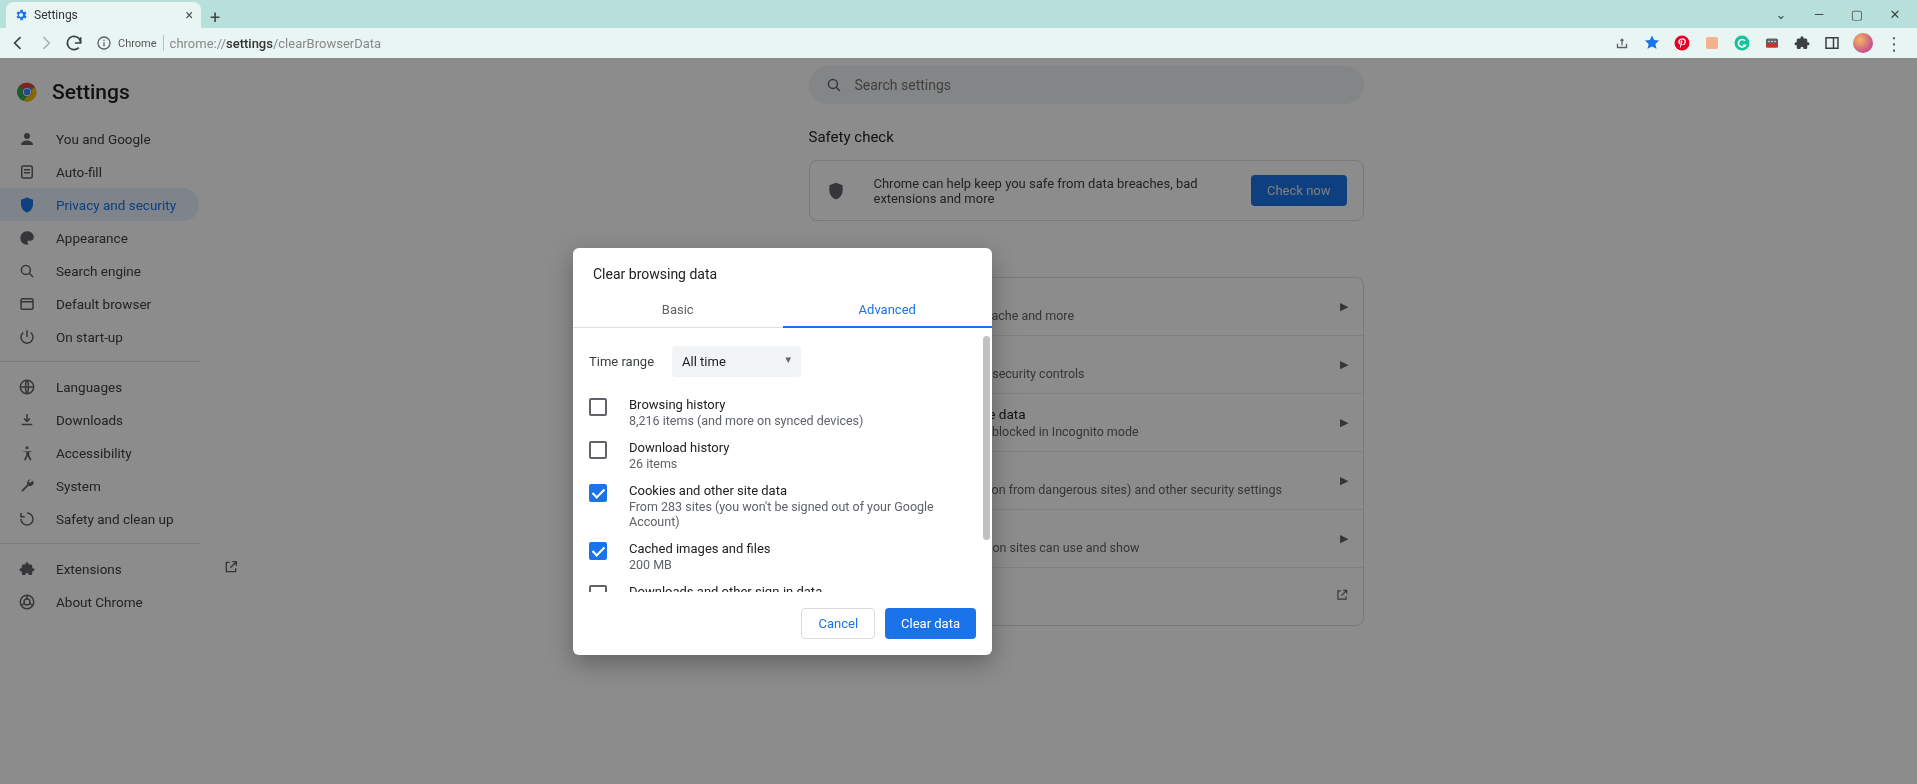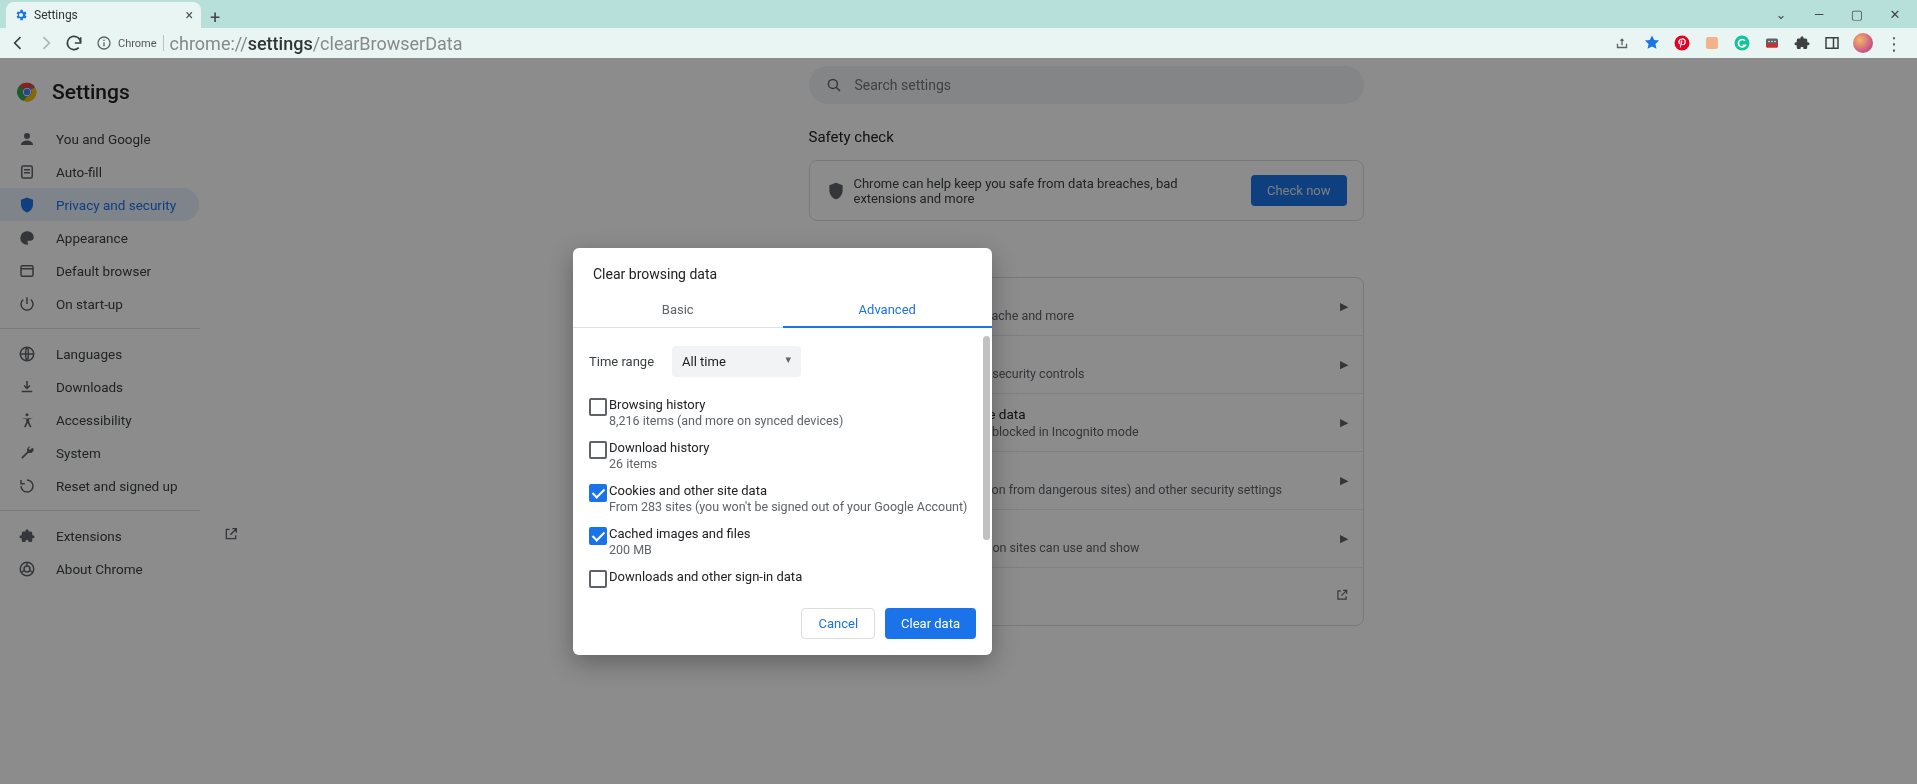--- a/index.html
+++ b/index.html
@@ -15,21 +15,21 @@
 .win-controls span { width: 20px; text-align:center; cursor:pointer;}
 
 
 .toolbar { height: 30px; background: #e8f5f3; display: flex; align-items: center; padding: 0 8px; gap: 8px; }
 .nav-btn { width: 20px; height: 20px; display: flex; align-items: center; justify-content: center; cursor: pointer; }
 .nav-btn.disabled { opacity: .35; }
 .addr { flex: 0 0 auto; display: flex; align-items: center; gap: 6px; margin-left: 4px;}
 .addr-site { width: 16px; height: 16px; }
 .addr-label { font-size: 11px; color: #555; }
 .addr-sep { width: 1px; height: 16px; background: #b0c7c3; }
-.addr-url { font-size: 18px; color: #888; }
+.addr-url { font-size: 13px; color: #888; }
 .addr-url b { color: #333; font-weight: 500;}
 .tb-right { margin-left: auto; display: flex; align-items: center; gap: 12px; padding-right: 6px;}
 .tb-right .icon { width: 18px; height: 18px; display:flex; align-items:center; justify-content:center;}
 .avatar { width: 20px; height: 20px; border-radius: 50%; background: radial-gradient(circle at 35% 35%, #f4b860, #c94f8d 70%); }
 .dots { font-size: 18px; color:#555;}
 
 
 .settings-page { position: relative; height: calc(784px - 58px); background: #fff; display:flex;}
 .settings-sidebar { width: 255px; padding-top: 10px;}
 .settings-header { display:flex; align-items:center; gap: 14px; padding: 12px 16px; }
@@ -44,21 +44,21 @@
 .side-ext { position:relative;}
 .side-ext-launch { position:absolute; right:-40px; color:#5f6368;}
 
 .settings-main { flex:1; padding-top: 8px;}
 .search-wrap { width: 555px; margin: 0 auto; }
 .search-bar { background:#f1f3f4; border-radius: 20px; height: 38px; display:flex; align-items:center; padding: 0 16px; gap: 12px;}
 .search-bar input { border:none; background:transparent; outline:none; font-size:14px; flex:1; color:#000000;}
 .section { width: 555px; margin: 24px auto 0;}
 .section-title { font-size: 15px; color:#202124; margin-bottom: 14px;}
 .card { border:1px solid #dadce0; border-radius: 8px;}
-.safety-row { display:flex; align-items:center; padding: 14px 16px; gap: 8px;}
+.safety-row { display:flex; align-items:center; padding: 14px 16px; gap: 28px;}
 .safety-text { font-size: 13px; color:#3c4043; flex:1;}
 .check-btn { background:#1a73e8; color:#e5e5e5; border:none; border-radius:4px; padding: 8px 16px; font-size:13px; cursor:pointer;}
 .priv-row { display:flex; align-items:center; padding: 12px 14px; gap: 18px; border-top:1px solid #e8eaed; cursor:pointer;}
 .priv-row:first-child { border-top:none;}
 .priv-row .pr-icon { width:20px; color:#5f6368;}
 .priv-row .pr-text { flex:1;}
 .priv-row .pr-title { font-size:13.5px; color:#202124;}
 .priv-row .pr-sub { font-size:12.5px; color:#5f6368; margin-top:2px;}
 .priv-row .pr-arrow { color:#5f6368; font-size:11px;}
 
@@ -73,21 +73,21 @@
 .dialog-tab.active { color:#1a73e8;}
 .dialog-tab.active::after { content:""; position:absolute; left:0; right:0; bottom:-1px; height:2px; background:#1a73e8;}
 .dialog-body { position:relative; padding: 10px 16px 0 16px; height: 264px; overflow:hidden;}
 .dialog-scroll { position:absolute; top:0; right:0; width:12px; height:100%;}
 .dialog-scroll-thumb { position:absolute; top:8px; right:2px; width:7px; height: 204px; background:#c1c1c1; border-radius:4px;}
 .time-row { display:flex; align-items:center; gap: 18px; margin: 8px 0 14px;}
 .time-label { font-size:13px; color:#3c4043;}
 .time-select { background:#f1f3f4; border:none; border-radius:4px; padding: 8px 46px 8px 10px; font-size:13px; color:#202124; appearance:none; position:relative; width: 129px;}
 .time-select-wrap{position:relative;}
 .time-select-wrap::after{content:"▾"; position:absolute; right:10px; top:7px; font-size:11px; color:#5f6368; pointer-events:none;}
-.chk-row { display:flex; gap: 2px; padding: 6px 0;}
+.chk-row { display:flex; gap: 22px; padding: 6px 0;}
 .chk-box { width:18px; height:18px; border:2px solid #5f6368; border-radius:2px; flex-shrink:0; margin-top:1px; cursor:pointer; position:relative;}
 .chk-box.checked { background:#1a73e8; border-color:#1a73e8;}
 .chk-box.checked::after { content:""; position:absolute; left:4px; top:0px; width:5px; height:10px; border:solid #fff; border-width:0 2px 2px 0; transform:rotate(45deg);}
 .chk-text .ct-title { font-size:13px; color:#202124;}
 .chk-text .ct-sub { font-size:12.5px; color:#5f6368; margin-top:1px;}
 .dialog-footer { padding: 16px; display:flex; justify-content:flex-end; gap: 10px;}
 .btn-flat { border:1px solid #dadce0; background:#fff; color:#1a73e8; border-radius:4px; padding: 7px 16px; font-size:13px; cursor:pointer;}
 .btn-primary { background:#1a73e8; color:#fff; border:none; border-radius:4px; padding: 7px 16px; font-size:13px; cursor:pointer;}
 
 svg { width:100%; height:100%; }
@@ -238,20 +238,29 @@
           <span class="si-icon">
             <svg viewBox="0 0 24 24" fill="currentColor">
               <path d="M12 3a9 9 0 100 18c1 0 1.5-.8 1.5-1.5 0-.5-.2-.9-.5-1.2-.3-.3-.5-.7-.5-1.2 0-1 .8-1.6 1.7-1.6H16a5 5 0 005-5c0-4.3-4-7.5-9-7.5z"></path>
             </svg>
           </span>
           <span>Appearance</span>
         </li>
         <li class="side-item">
           <span class="si-icon">
             <svg viewBox="0 0 24 24" fill="none" stroke="currentColor" stroke-width="2">
+              <circle cx="10.5" cy="10.5" r="6"></circle>
+              <line x1="20" y1="20" x2="15" y2="15"></line>
+            </svg>
+          </span>
+          <span>Search engine</span>
+        </li>
+        <li class="side-item">
+          <span class="si-icon">
+            <svg viewBox="0 0 24 24" fill="none" stroke="currentColor" stroke-width="2">
               <rect x="4" y="5" width="16" height="14" rx="2"></rect>
               <line x1="4" y1="9" x2="20" y2="9"></line>
             </svg>
           </span>
           <span>Default browser</span>
         </li>
         <li class="side-item">
           <span class="si-icon">
             <svg viewBox="0 0 24 24" fill="none" stroke="currentColor" stroke-width="2">
               <path d="M12 3v9M7 6a8 8 0 1010 0"></path>
@@ -295,21 +304,21 @@
             </svg>
           </span>
           <span>System</span>
         </li>
         <li class="side-item">
           <span class="si-icon">
             <svg viewBox="0 0 24 24" fill="none" stroke="currentColor" stroke-width="2">
               <path d="M4 12a8 8 0 108-8M4 4v5h5"></path>
             </svg>
           </span>
-          <span>Reset and signed up</span>
+          <span>Safety and clean up</span>
         </li>
       </ul>
     <div class="side-divider"></div>
     <ul class="side-list" id="side-list-3">
         <li class="side-item side-ext">
           <span class="si-icon">
             <svg viewBox="0 0 24 24" fill="currentColor">
               <path d="M20 11h-1V8a2 2 0 00-2-2h-3V5a2 2 0 10-4 0v1H7a2 2 0 00-2 2v3H4a2 2 0 100 4h1v3a2 2 0 002 2h3v-1a2 2 0 114 0v1h3a2 2 0 002-2v-3h1a2 2 0 000-4z"></path>
             </svg>
           </span>

